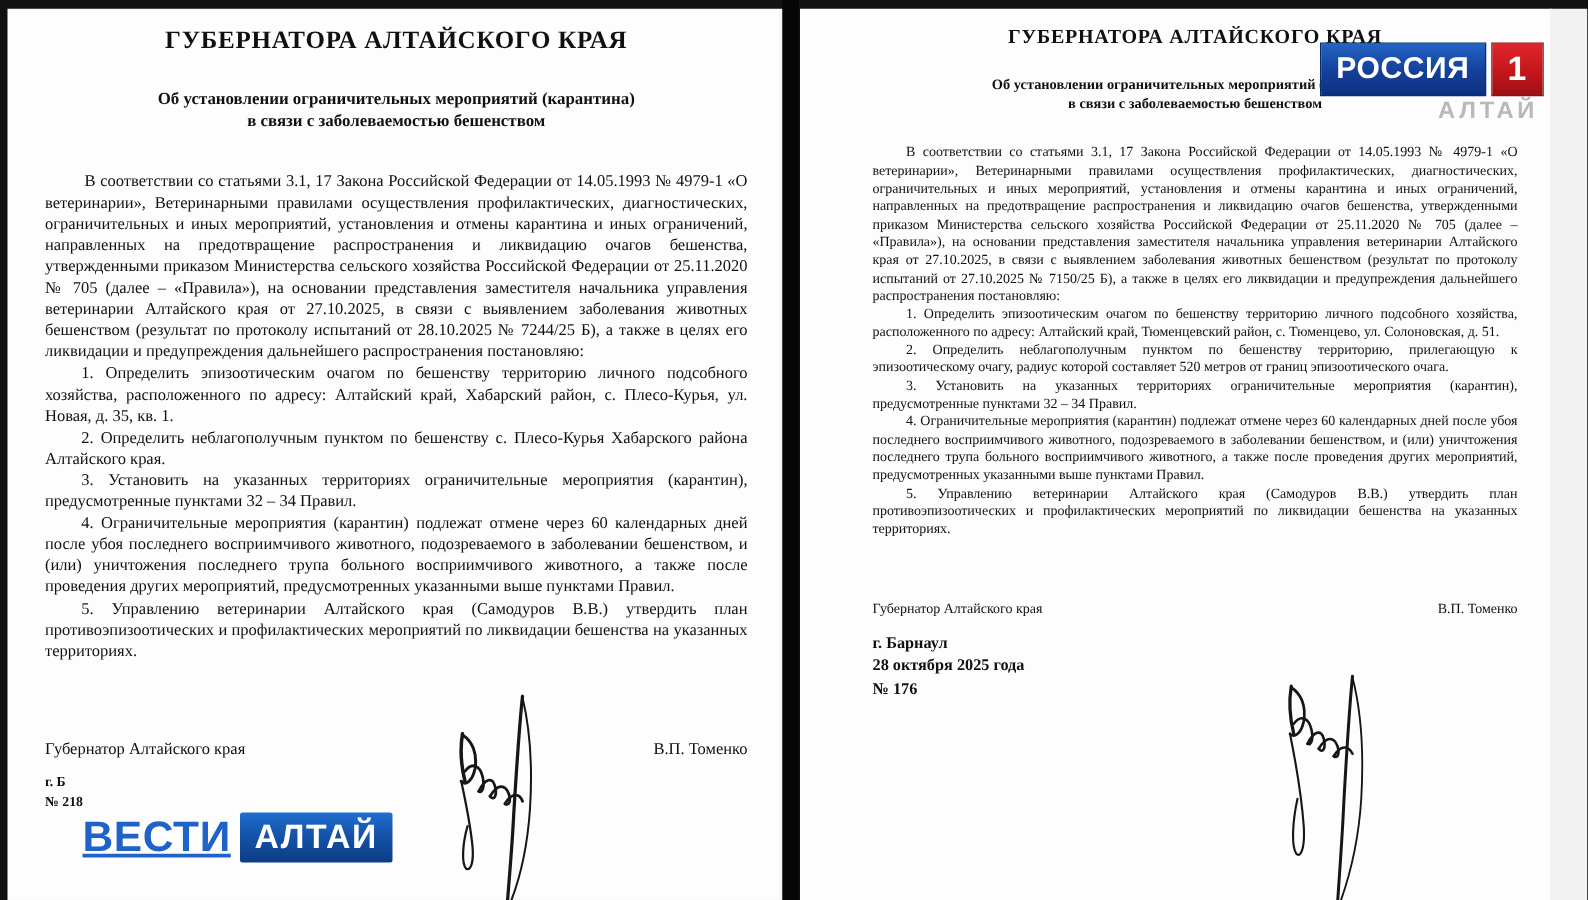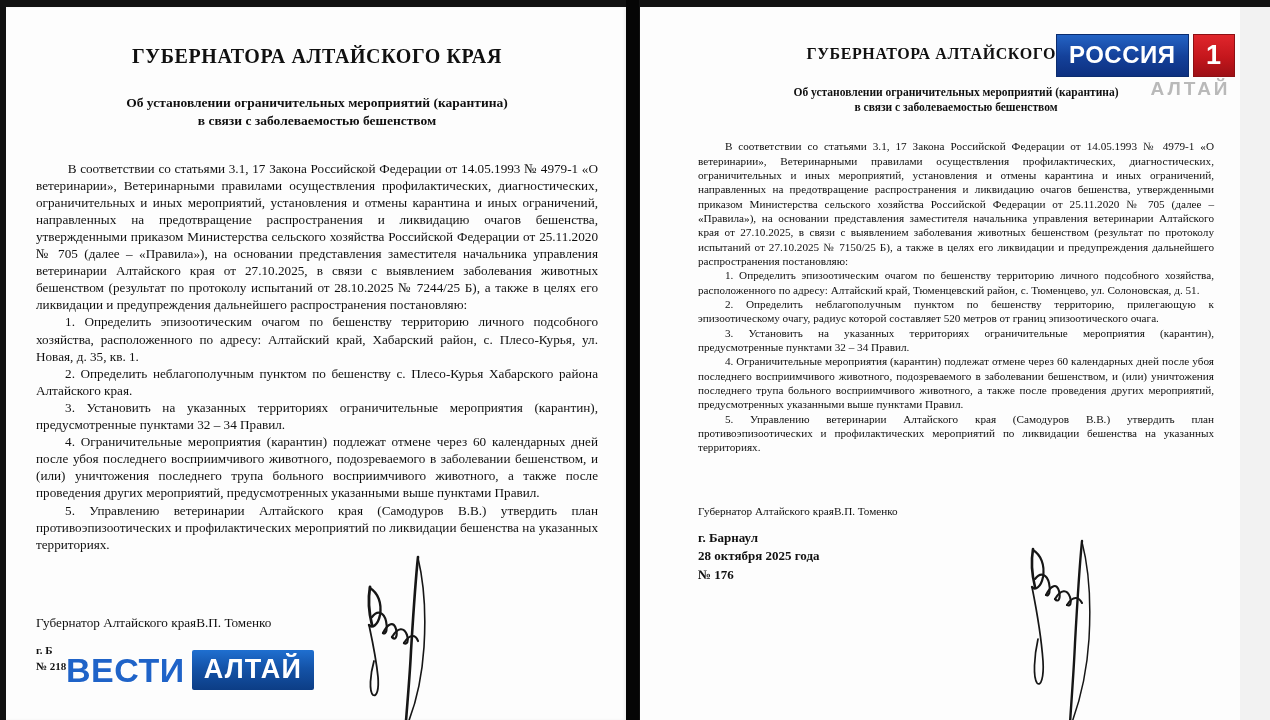--- a/index.html
+++ b/index.html
@@ -38,21 +38,21 @@
   .right-margin {
     position: absolute; left: 1240px; top: 7px; width: 30px; height: 713px;
     background: #f2f2f2;
   }
   .right-edge-line {
     position: absolute; left: 1240px; top: 7px; width: 2px; height: 713px;
     background: #cfcfcf;
   }
 
   
-  .doc { position: absolute; color: #101010; margin-top: 24px; }
+  .doc { position: absolute; color: #101010; }
 
   .doc.l { left: 0; top: 0; width: 620px; padding: 8px 28px 0 30px; }
   .doc.r { left: 0; top: 0; width: 600px; padding: 6px 26px 0 58px; }
 
   .title {
     text-align: center;
     font-weight: 700;
     letter-spacing: .6px;
   }
   .l .title { font-size: 20px; margin-top: 6px; }
@@ -68,21 +68,21 @@
 
   .body { text-align: justify; }
   .l .body { font-size: 13.2px; line-height: 1.295; margin-top: 30px; }
   .r .body { font-size: 11.2px; line-height: 1.28; margin-top: 24px; }
 
   .body p { text-indent: 2.4em; margin: 0; }
   .l .body p.tight { text-indent: 2.2em; }
 
   
   .sigrow {
-    display: flex; justify-content: flex-start; align-items: flex-start;
+    display: flex; justify-content: space-between; align-items: flex-start;
   }
   .l .sigrow { font-size: 13.2px; margin-top: 62px; }
   .r .sigrow { font-size: 11.2px; margin-top: 50px; }
 
   .place {
     font-weight: 700;
     line-height: 1.45;
   }
   .l .place { font-size: 11px; margin-top: 12px; }
   .r .place { font-size: 13px; margin-top: 12px; }
@@ -97,20 +97,21 @@
   .vesti {
     position: absolute; left: 66px; top: 650px;
     display: flex; align-items: center; gap: 7px;
     z-index: 40;
   }
   .vesti-word {
     font-family: "Liberation Sans", sans-serif;
     font-weight: 700; font-size: 34px; letter-spacing: .5px;
     color: #1f63c8;
     text-shadow: 0 0 2px rgba(255,255,255,.9), 0 1px 0 #fff;
+    text-decoration: underline;
   }
   .vesti-box {
     background: linear-gradient(180deg,#1f6fd0 0%,#1453a8 45%,#0c3d85 100%);
     padding: 4px 12px 5px 12px;
     border-radius: 2px;
   }
   .vesti-box span {
     font-family: "Liberation Sans", sans-serif;
     font-weight: 700; font-size: 27px; letter-spacing: 1.2px; color: #fff;
   }

